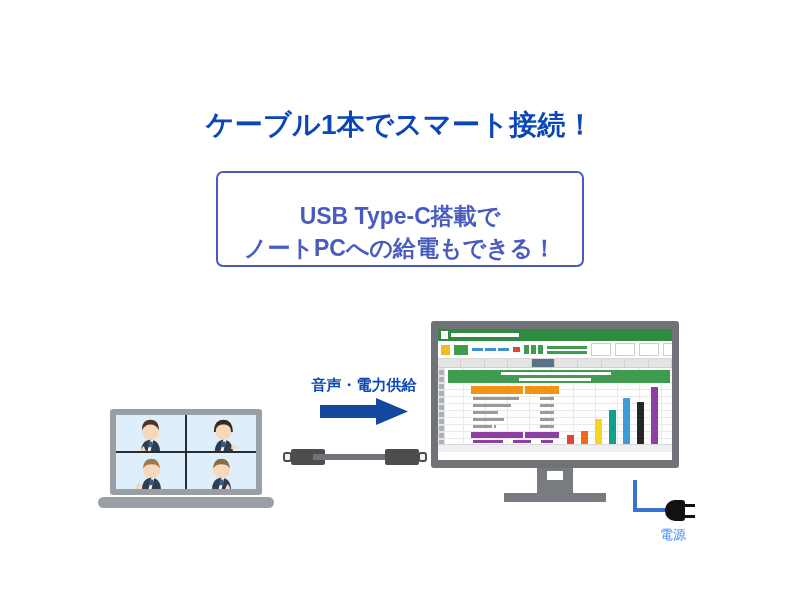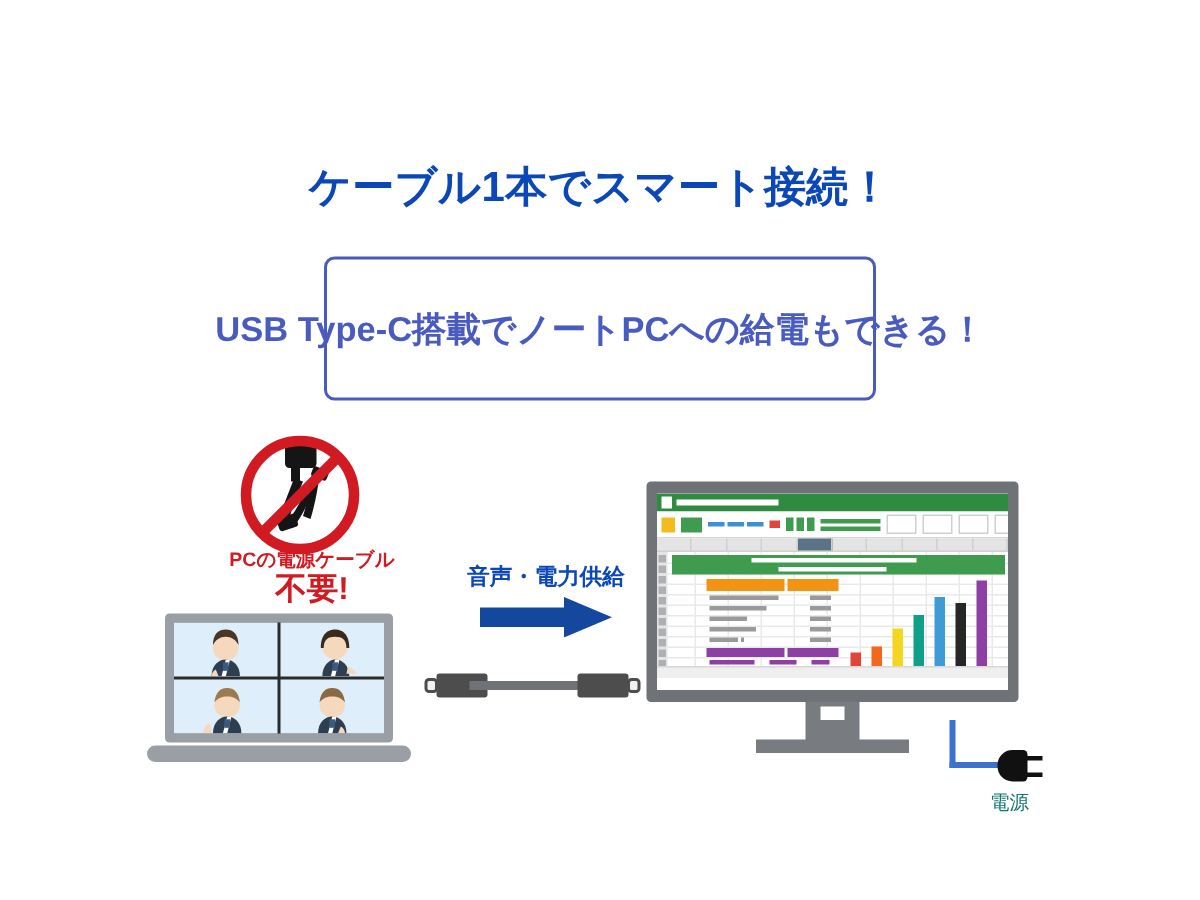--- a/index.html
+++ b/index.html
@@ -51,23 +51,23 @@
   .callout-box {
     position: absolute;
     left: 216px;
     top: 171px;
     width: 368px;
     height: 96px;
     border: 2px solid #4a5bc0;
     border-radius: 7px;
     box-sizing: border-box;
     display: flex;
-    flex-direction: row;
+    flex-direction: column;
     align-items: center;
-    justify-content: center;
+    justify-content: flex-end;
   }
   .callout-line {
     font-size: 23px;
     font-weight: 700;
     color: #4a5bc0;
     line-height: 1.42;
     text-align: center;
     white-space: nowrap;
   }
 
@@ -366,57 +366,36 @@
   }
   .pw-prong {
     position: absolute;
     left: 58px; width: 12px; height: 3px; background: #111111;
   }
   .pw-label {
     position: absolute;
     left: 12px; top: 46px; width: 72px;
     text-align: center;
     font-size: 13px;
-    color: #0f766e;
+    color: #3b82f6;
     font-weight: 400;
   }
 </style>
 </head>
 <body>
 
 <div id="stage">
 
   <div class="sub-title">ケーブル1本でスマート接続！</div>
 
   <div class="callout-box">
     <div class="callout-line">USB Type-C搭載で</div>
     <div class="callout-line">ノートPCへの給電もできる！</div>
   </div>
 
-  <div class="nocable-group">
-    <div class="nocable-sign">
-      <svg width="84" height="84" viewBox="0 0 84 84">
-
-        <g fill="#151515">
-          <rect x="32" y="8" width="21" height="16" rx="3"></rect>
-          <rect x="36" y="22" width="6" height="11"></rect>
-          <path d="M38 31 C 34 42, 30 50, 28 60 L34 62 C36 51, 40 43, 44 33 Z"></path>
-          <rect x="27" y="56" width="13" height="9" rx="2" transform="rotate(-18 33 60)"></rect>
-          <path d="M55 28 C 54 38, 52 48, 49 58 L44 56 C47 46, 49 37, 50 27 Z"></path>
-          <rect x="50" y="24" width="11" height="7" rx="2" transform="rotate(22 55 27)"></rect>
-          <path d="M45 40 C 42 48, 38 54, 33 60 L37 64 C42 58, 46 51, 49 42 Z"></path>
-        </g>
-
-        <circle cx="42" cy="42" r="36" fill="none" stroke="#d11a22" stroke-width="7"></circle>
-        <line x1="17" y1="67" x2="67" y2="17" stroke="#d11a22" stroke-width="7"></line>
-      </svg>
-    </div>
-    <div class="nocable-caption1">PCの電源ケーブル</div>
-    <div class="nocable-caption2">不要!</div>
-  </div>
 
   <div class="laptop">
     <div class="laptop-lid">
       <div class="laptop-screen">
 
         <div class="vc-tile">
           <svg width="100%" height="100%" viewBox="0 0 70 38" preserveAspectRatio="xMidYMax meet">
             <g>
               <path d="M35 9 c-6 0 -9 4 -9 9 0 5 4 9 9 9 5 0 9 -4 9 -9 0 -5 -3 -9 -9 -9z" fill="#f6d9bd"></path>
               <path d="M26 16 c0 -8 4 -11 9 -11 5 0 9 3 9 11 -2 -4 -5 -6 -9 -6 -4 0 -7 2 -9 6z" fill="#4a3629"></path>

